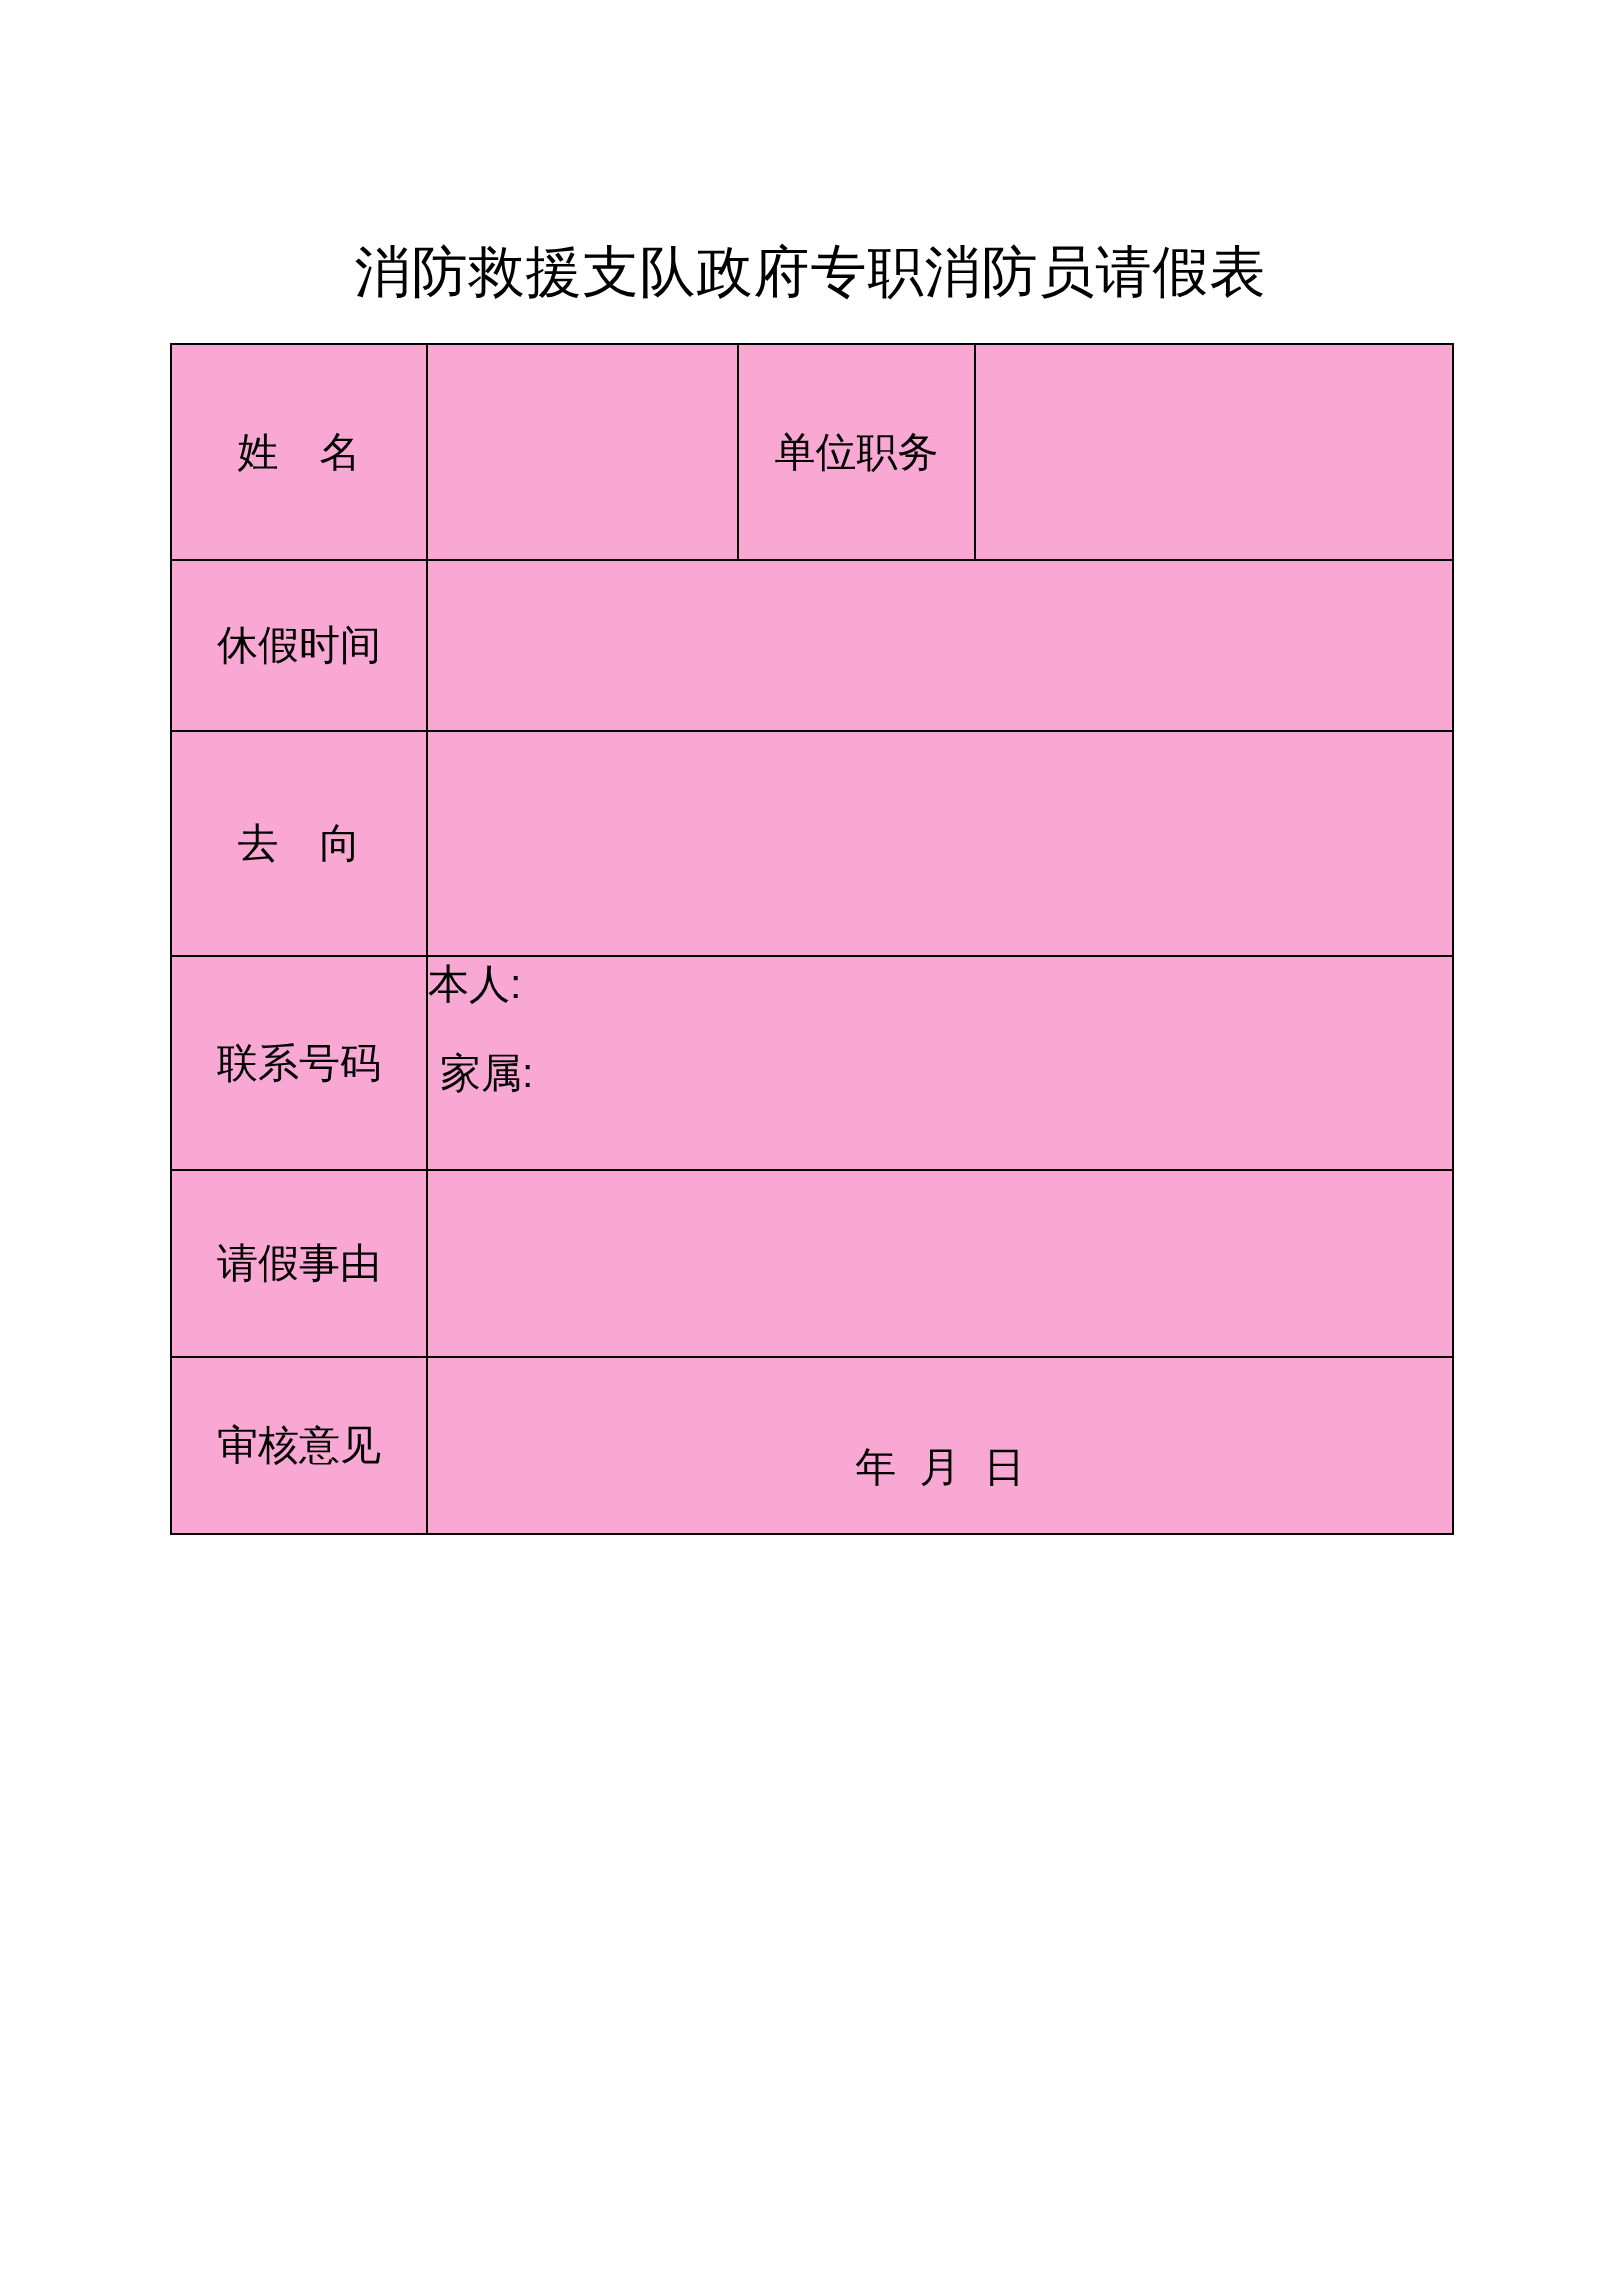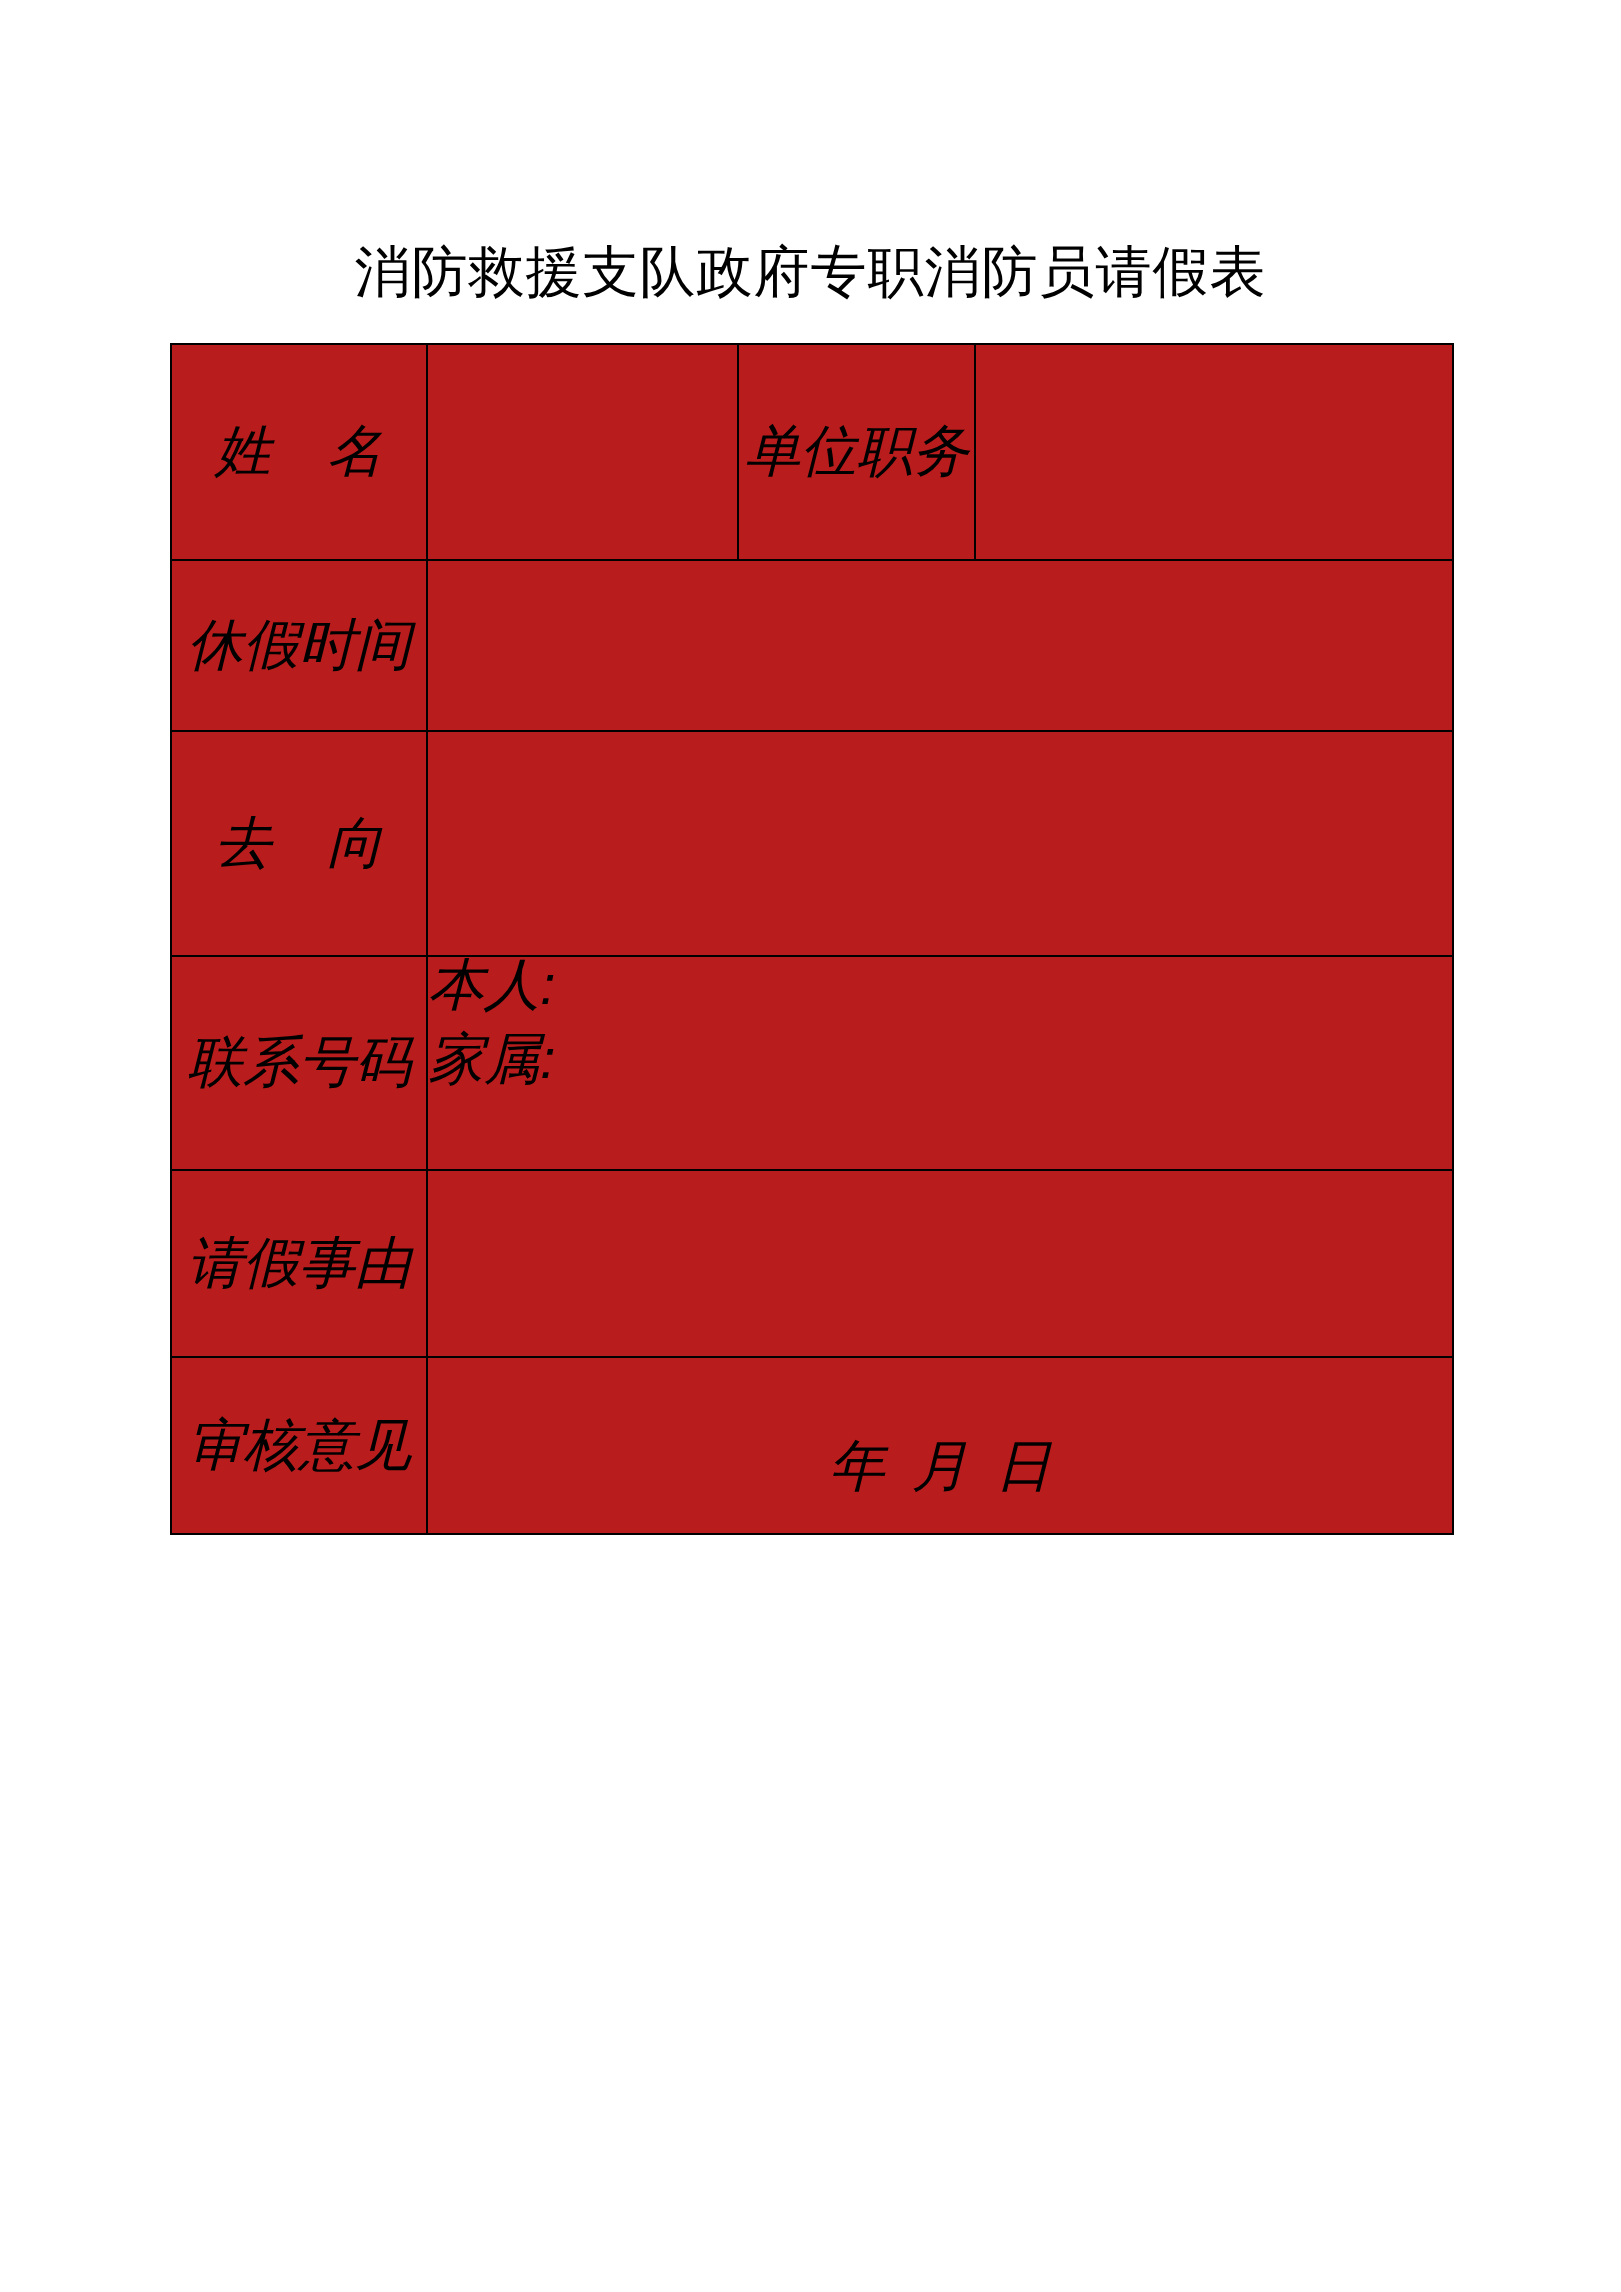--- a/index.html
+++ b/index.html
@@ -27,44 +27,43 @@
   table.form {
     position: absolute;
     left: 170px;
     top: 343px;
     width: 1282px;
     border-collapse: collapse;
     table-layout: fixed;
   }
   table.form td {
     border: 2px solid #000000;
-    font-size: 56px;
+    font-size: 41px;
     padding: 0;
-    background: #b91c1c;
-    font-style: italic;
+    background: #f9a8d4;
   }
   tr.r1 { height: 216px; }
   tr.r2 { height: 171px; }
   tr.r3 { height: 225px; margin-left: 20px; }
   tr.r4 { height: 214px; }
   tr.r5 { height: 187px; }
   tr.r6 { height: 177px; }
   tr.r7 { height: 226px; }
   td.label {
     text-align: center;
     vertical-align: middle;
     white-space: pre;
   }
   td.field { vertical-align: middle; }
   td.contact {
     vertical-align: top;
     padding: 5.9px 0 0 53px;
   }
   .contact-line { line-height: 55px; }
-  .contact-line.second { margin-top: 19px; }
+  .contact-line.second { margin-top: 34px; padding-left: 12px; }
   td.datecell {
     vertical-align: middle;
     text-align: center;
     padding-right: 19.6px;
   }
   td.datecell.review   { padding-top: 43px; }
   td.datecell.approval { padding-top: 53px; }
   .date-text { word-spacing: 11.8px; white-space: pre; }
 </style>
 </head>

